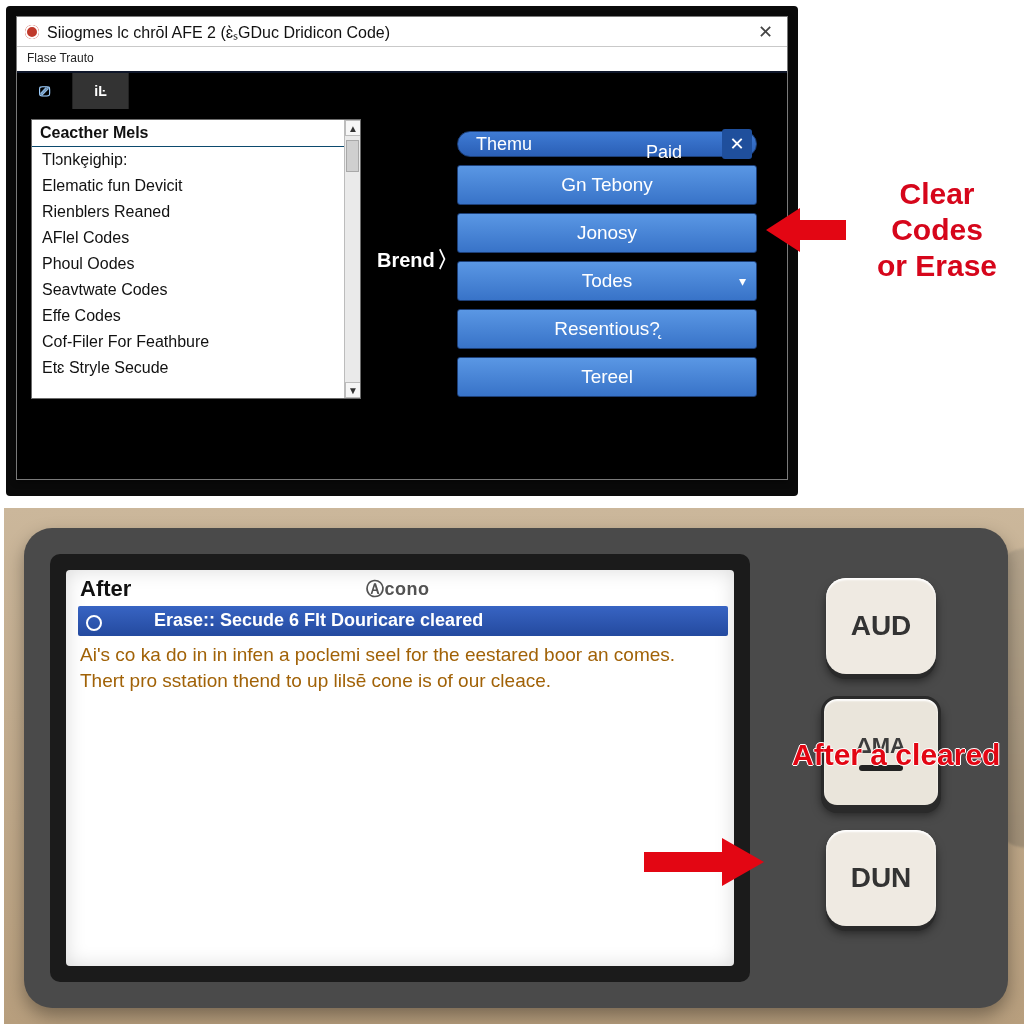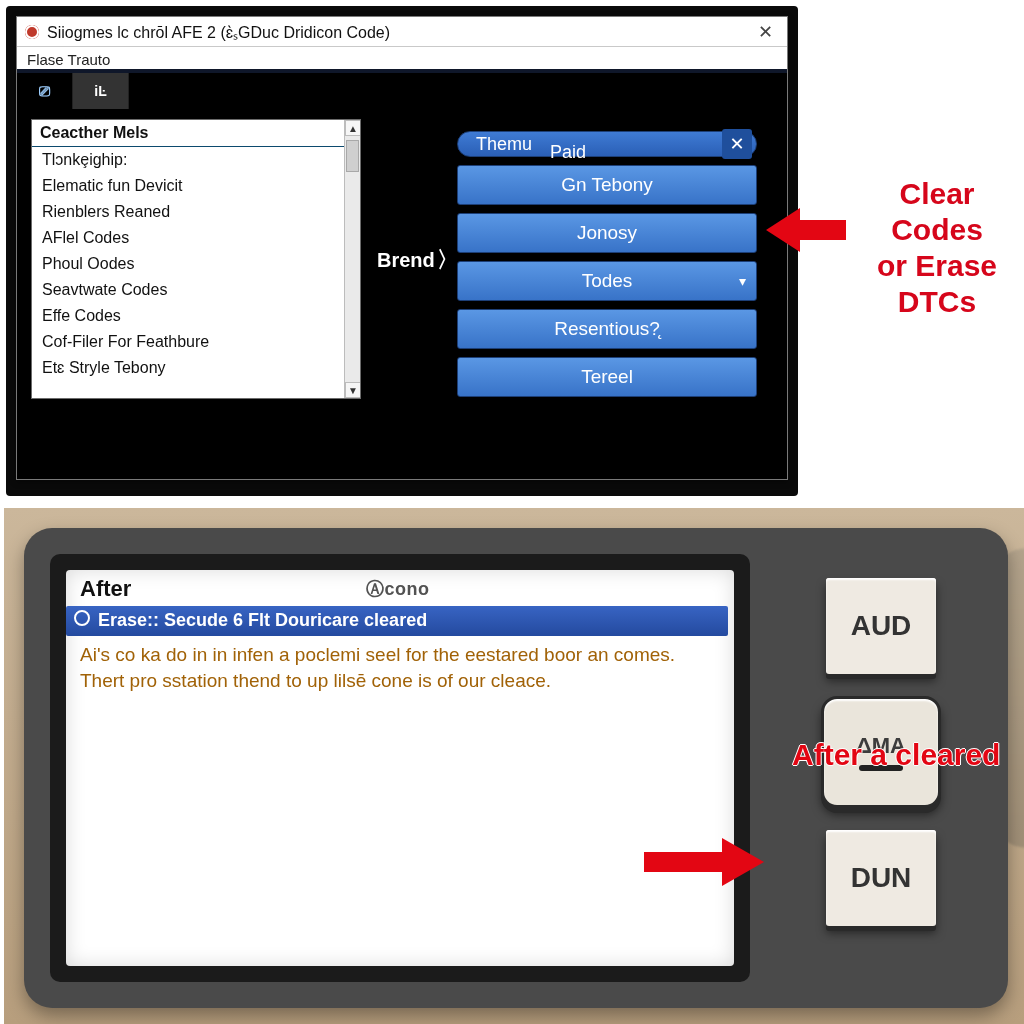--- a/index.html
+++ b/index.html
@@ -49,24 +49,24 @@
     border-radius: 50%;
     background: #c0392b;
     margin-right: 8px;
     box-shadow: inset 0 0 0 2px #fff, inset 0 0 0 3px #c0392b;
   }
   .titlebar .title-text { flex: 1; }
   .titlebar .close-x { font-size: 18px; color: #444; padding: 0 6px; }
   .menubar {
     height: 26px;
     padding: 4px 10px;
-    font-size: 15px;
+    font-size: 12px;
     color: #222;
     background: #fff;
-    border-bottom: 4px solid #0f172a;
+    border-bottom: 2px solid #0f172a;
   }
   .toolbar {
     display: flex;
     background: #000;
     height: 36px;
   }
   .toolbar .tb-btn {
     width: 56px; height: 36px;
     display: flex; align-items: center; justify-content: center;
     color: #9ecfff;
@@ -152,21 +152,21 @@
   }
   .menu-header {
     display:flex; align-items:center;
     background: linear-gradient(#3f7bd4,#2a5fb6);
     color:#fff; height:26px;
     font-size:18px; font-weight:400;
     border:1px solid #1d3f77;
     border-radius:14px;
   }
   .menu-header .mh-left { padding:0 18px; }
-  .menu-header .mh-mid  { flex:1; text-align:left; padding-right:60px;margin-top:16px; }
+  .menu-header .mh-mid  { flex:1; text-align:right; padding-right:40px;margin-top:16px; }
   .menu-header .mh-x {
     width:30px; height:30px; margin-right:4px;
     display:flex;align-items:center;justify-content:center;
     background:#1f4f9c; border-radius:3px; font-size:18px;
   }
   .menu-btn {
     margin-top:8px;
     height:40px;
     background: linear-gradient(#5a97e4,#3873c8);
     border:1px solid #1d3f77;
@@ -254,27 +254,27 @@
     display:flex; align-items:center;
     padding:6px 10px 2px 14px;
     font-size:22px; font-weight:800; color:#111;
   }
   .scr-hdr .brand {
     margin-left:auto; margin-right:auto;
     font-weight:700; font-size:18px; color:#525252;
     letter-spacing:.5px;
   }
   .scr-status {
-    margin:2px 6px 0 0;
+    margin:2px 6px 0 12px;
     background: linear-gradient(#3864c3,#244a9f);
     color:#fff;
     padding:4px 8px 5px 8px;
     font-size:18px; font-weight:700;
     border-radius:2px;
-    display:flex; align-items:flex-start;
+    display:flex; align-items:flex-end;gap:44px;
   }
   .scr-status .ring {
     width:16px;height:16px;border:2px solid #fff;border-radius:50%;
     margin-right:8px;
   }
   .scr-body {
     padding:6px 14px 10px 14px;
     color:#a16207;
     font-size:19px;
     line-height:1.35;
@@ -284,21 +284,21 @@
   .hw-col {
     position:absolute;
     right:52px; top:50px;
     width:150px;
     display:flex; flex-direction:column; gap:22px;
     align-items:center;
   }
   .hw-btn {
     width:110px; height:96px;
     background:#efeae2;
-    border-radius:3px;
+    border-radius:20px;
     box-shadow: 0 5px 0 #2a2a2a, 0 7px 10px rgba(0,0,0,.5),
                 inset 0 2px 2px #fff;
     display:flex; align-items:center; justify-content:center;
     font-size:28px; font-weight:800; color:#333;
     position:relative;
   }
   .hw-btn.mid {
     width:120px; height:112px;
     border-radius:16px;
     background:#eae5db;
@@ -376,21 +376,21 @@
           <div class="lb-header">Ceacther Mels</div>
           <div class="lb-items">
             <div class="lb-item">Tlɔnkȩighip:</div>
             <div class="lb-item">Elematic fun Devicit</div>
             <div class="lb-item">Rienblers Reaned</div>
             <div class="lb-item">AFlel Codes</div>
             <div class="lb-item">Phoul Oodes</div>
             <div class="lb-item">Seavtwate Codes</div>
             <div class="lb-item">Effe Codes</div>
             <div class="lb-item">Cof-Filer For Feathbure</div>
-            <div class="lb-item">Etɛ Stryle Tebony</div>
+            <div class="lb-item">Etɛ Stryle Secude</div>
 
           </div>
           <div class="lb-scroll">
             <div class="arrow up">▲</div>
             <div class="thumb"></div>
             <div class="arrow dn">▼</div>
           </div>
         </div>
 
         <div class="brend-label">
@@ -429,21 +429,20 @@
   <div class="callout-top-arrow">
     <div class="arrow-right-shape">
       <div class="head"></div>
         <div class="shaft"></div>
     </div>
   </div>
   <div class="callout-top-text">
     <div>Clear</div>
     <div>Codes</div>
     <div>or Erase</div>
-    <div>DTCs</div>
   </div>
 </div>
 
 <div class="divider"></div>
 
 <div class="bottom-panel">
   <div class="bg-tool"></div>
 
   <div class="scanner-body">
 

